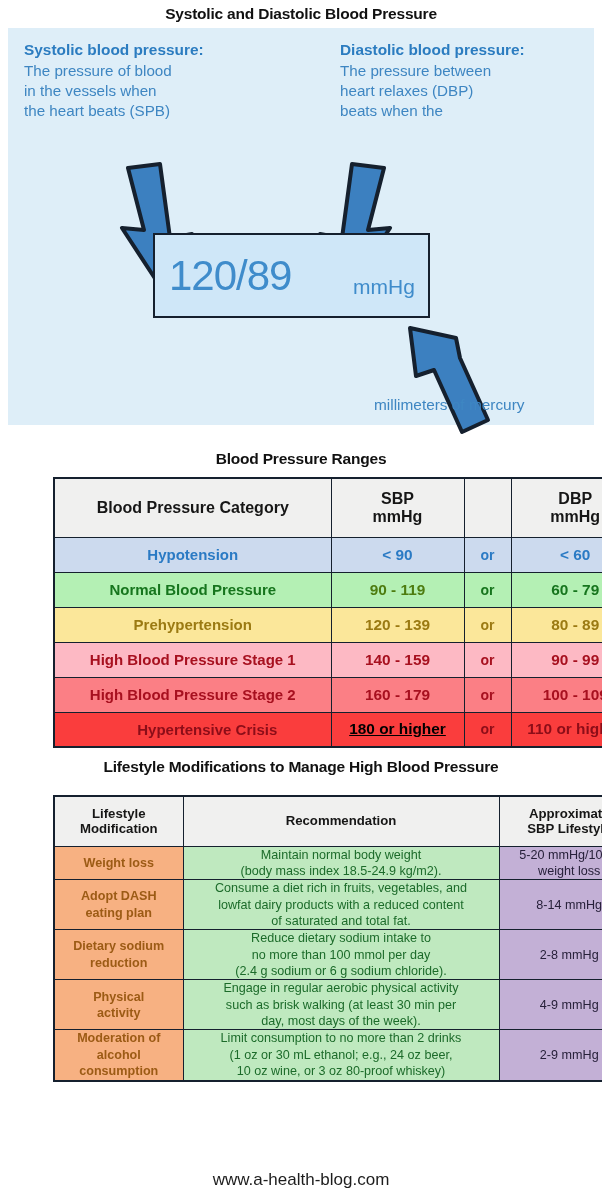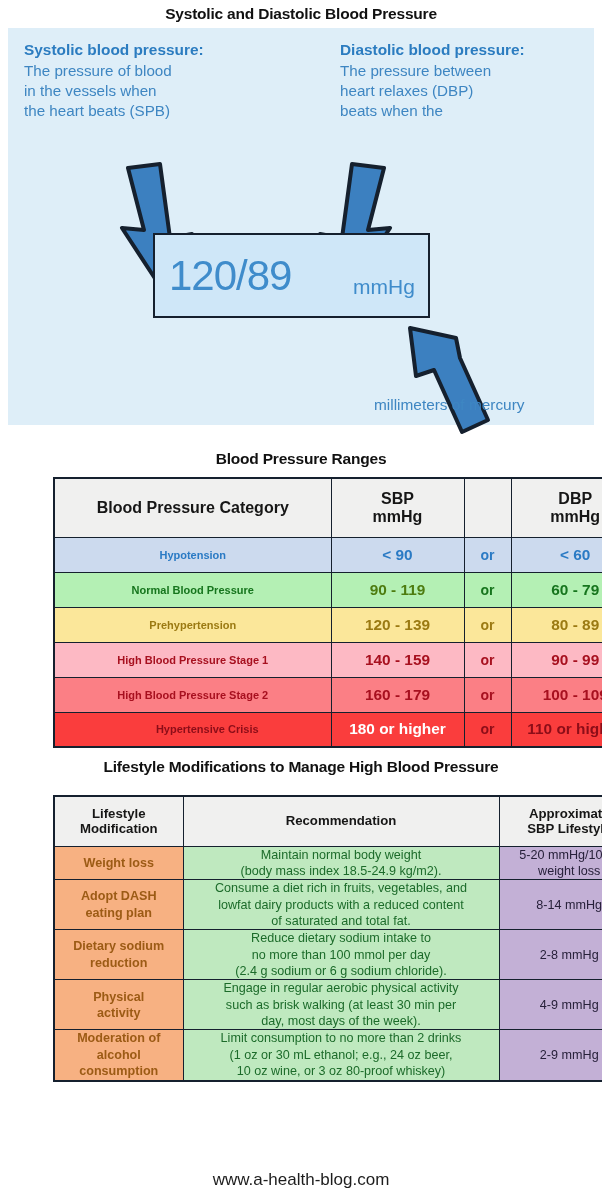--- a/index.html
+++ b/index.html
@@ -72,21 +72,21 @@
     text-align: center;
     vertical-align: middle;
     padding: 0 2px;
   }
 
   
   #ranges-title { position:absolute; left:0; top:450px; width:602px; }
   #ranges-table { position:absolute; left: 8px; top: 477px; width: 586px; }
   #ranges-table th { background:#f0f0ef; color:#161616; font-weight:bold; font-size:16px; height:59px; line-height:1.14;}
   #ranges-table td { font-weight: bold; font-size: 15.4px; height: 35px; }
-  #ranges-table td.cat { font-size: 11px; }
+  #ranges-table td.cat { font-size: 15px; }
   #ranges-table td.op  { font-size: 14px; }
   col.c-cat { width: 277px; }
   col.c-sbp { width: 133px; }
   col.c-or  { width: 47px; }
   col.c-dbp { width: 129px; }
 
   
   #lifestyle-title { position:absolute; left:0; top:758px; width:602px; }
   #lifestyle-table { position:absolute; left: 8px; top: 795px; width: 586px; }
   #lifestyle-table th {
@@ -200,21 +200,21 @@
           <td class="val" style="background: rgb(253, 185, 196); color: rgb(167, 16, 31);">90 - 99</td>
         </tr>
         <tr>
           <td class="cat" style="background: rgb(251, 127, 133); color: rgb(167, 16, 31);">High Blood Pressure Stage 2</td>
           <td class="val" style="background: rgb(251, 127, 133); color: rgb(167, 16, 31);">160 - 179</td>
           <td class="op" style="background: rgb(251, 127, 133); color: rgb(167, 16, 31);">or</td>
           <td class="val" style="background: rgb(251, 127, 133); color: rgb(167, 16, 31);">100 - 109</td>
         </tr>
         <tr>
           <td class="cat" style="background: rgb(250, 61, 61); color: rgb(140, 13, 24); padding-left: 31px;">Hypertensive Crisis</td>
-          <td class="val" style="background: rgb(250, 61, 61); color: #ffffff;">180 or higher</td>
+          <td class="val" style="background: rgb(250, 61, 61); color: #000000; text-decoration: underline;">180 or higher</td>
           <td class="op" style="background: rgb(250, 61, 61); color: rgb(140, 13, 24);">or</td>
           <td class="val" style="background: rgb(250, 61, 61); color: rgb(140, 13, 24);">110 or higher</td>
         </tr>
       </tbody>
   </table>
 
   <div class="section-title" id="lifestyle-title">Lifestyle Modifications to Manage High Blood Pressure</div>
 
   <table class="grid" id="lifestyle-table">
     <colgroup>

